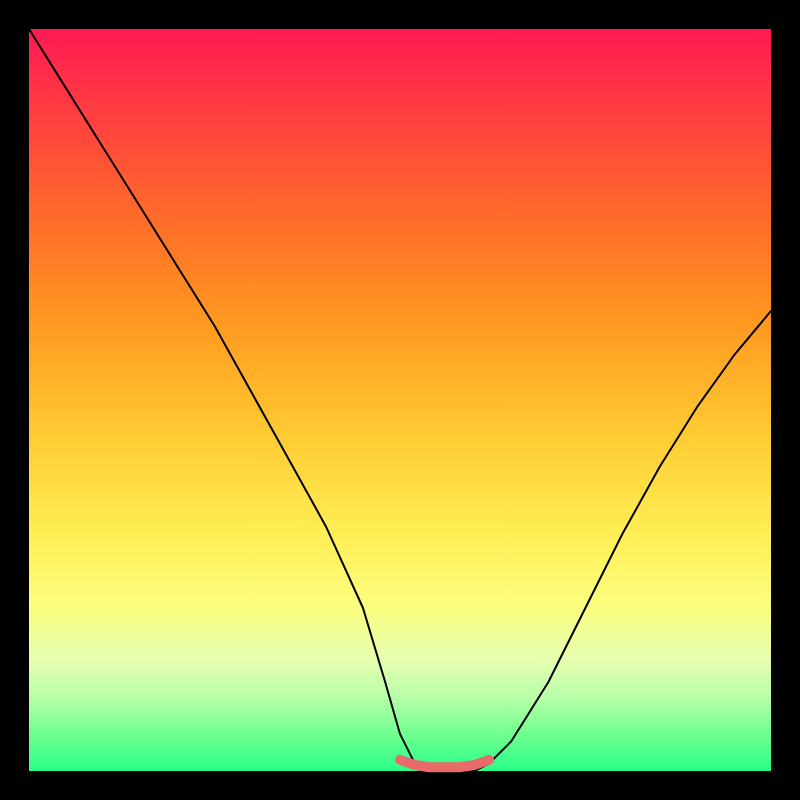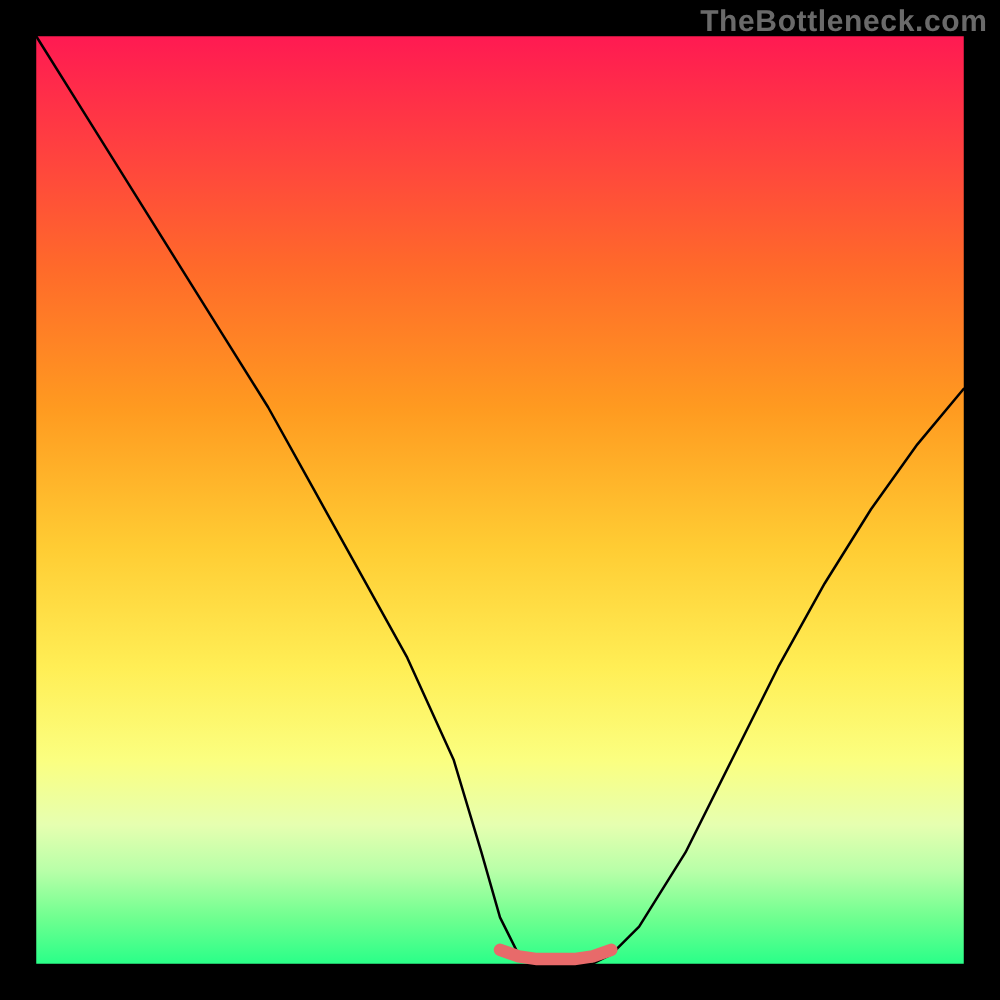--- a/index.html
+++ b/index.html
@@ -59,14 +59,13 @@
 <body>
 
 <div class="frame">
   <div class="plot-area"></div>
 
   <svg class="curve-layer" viewBox="0 0 742 742" preserveAspectRatio="none">
     <path id="curve-path" fill="none" stroke-width="2" stroke-linecap="round" stroke-linejoin="round" d="M0.00 0.00 L37.10 59.36 L74.20 118.72 L111.30 178.08 L148.40 237.44 L185.50 296.80 L222.60 363.58 L259.70 430.36 L296.80 497.14 L333.90 578.76 L356.16 652.96 L371.00 704.90 L385.84 734.58 L408.10 742.00 L430.36 742.00 L445.20 742.00 L460.04 734.58 L482.30 712.32 L519.40 652.96 L556.50 578.76 L593.60 504.56 L630.70 437.78 L667.80 378.42 L704.90 326.48 L742.00 281.96" stroke="#000000"></path>
     <path id="marker-path" fill="none" stroke-width="10" stroke-linecap="round" stroke-linejoin="round" d="M371.00 730.87 L385.84 736.06 L400.68 738.29 L415.52 738.29 L430.36 738.29 L445.20 736.06 L460.04 730.87" stroke="#e86a6a"></path>
   </svg>
 
-  <div class="watermark">TheBottleneck.com</div>
 </div>
 
 </body></html>

